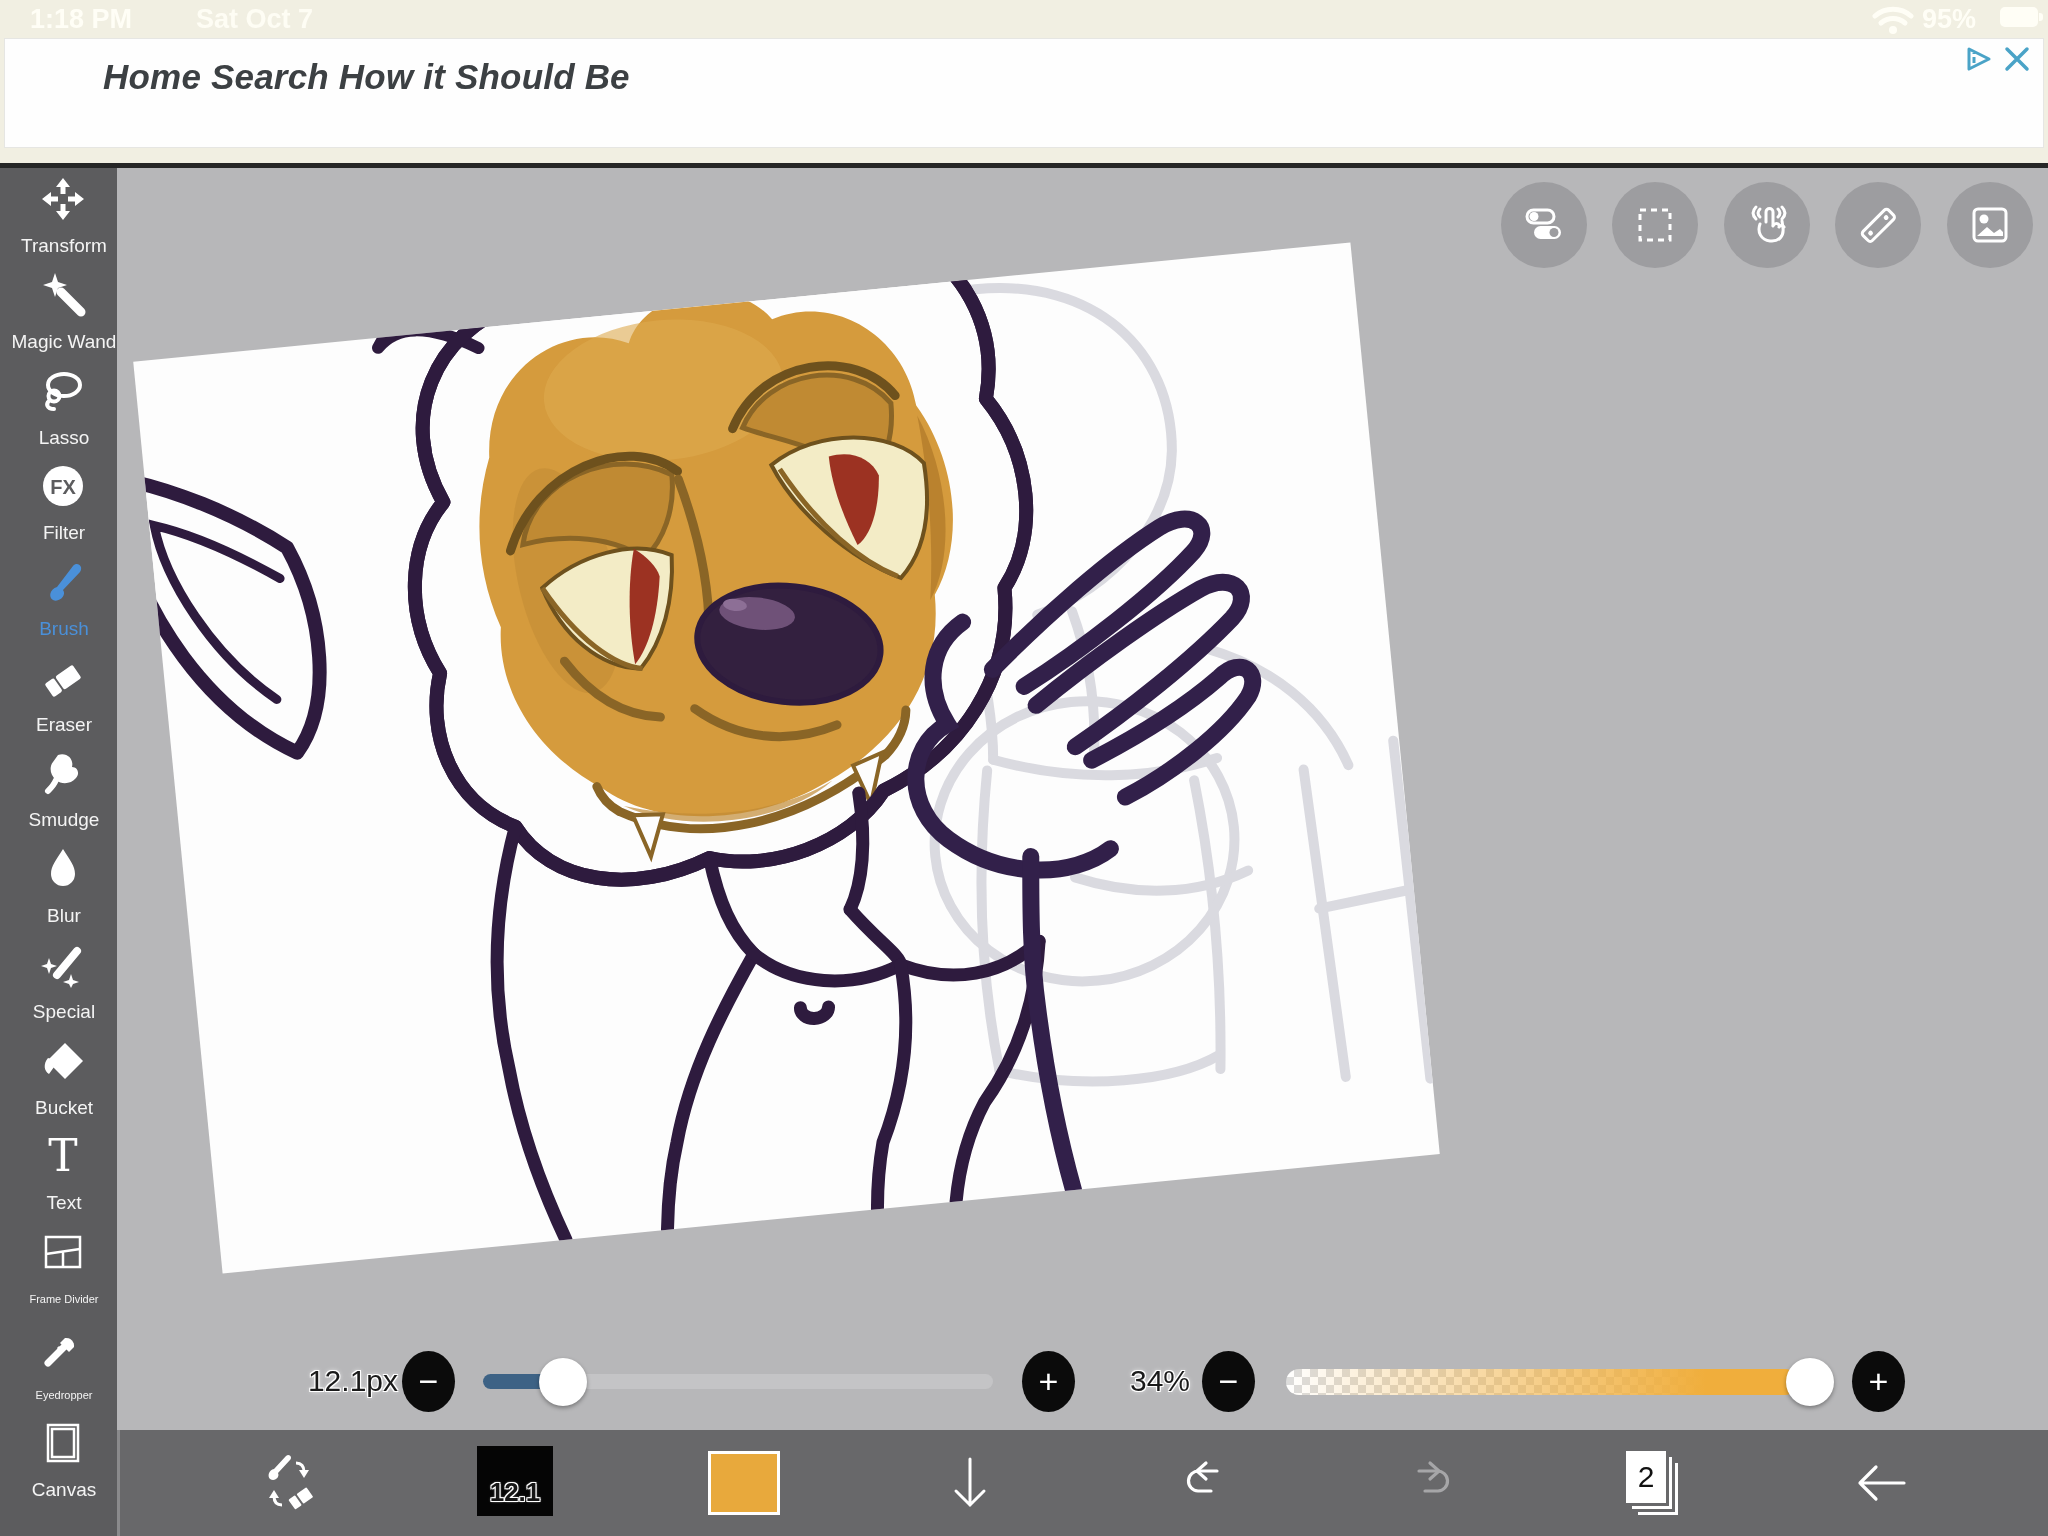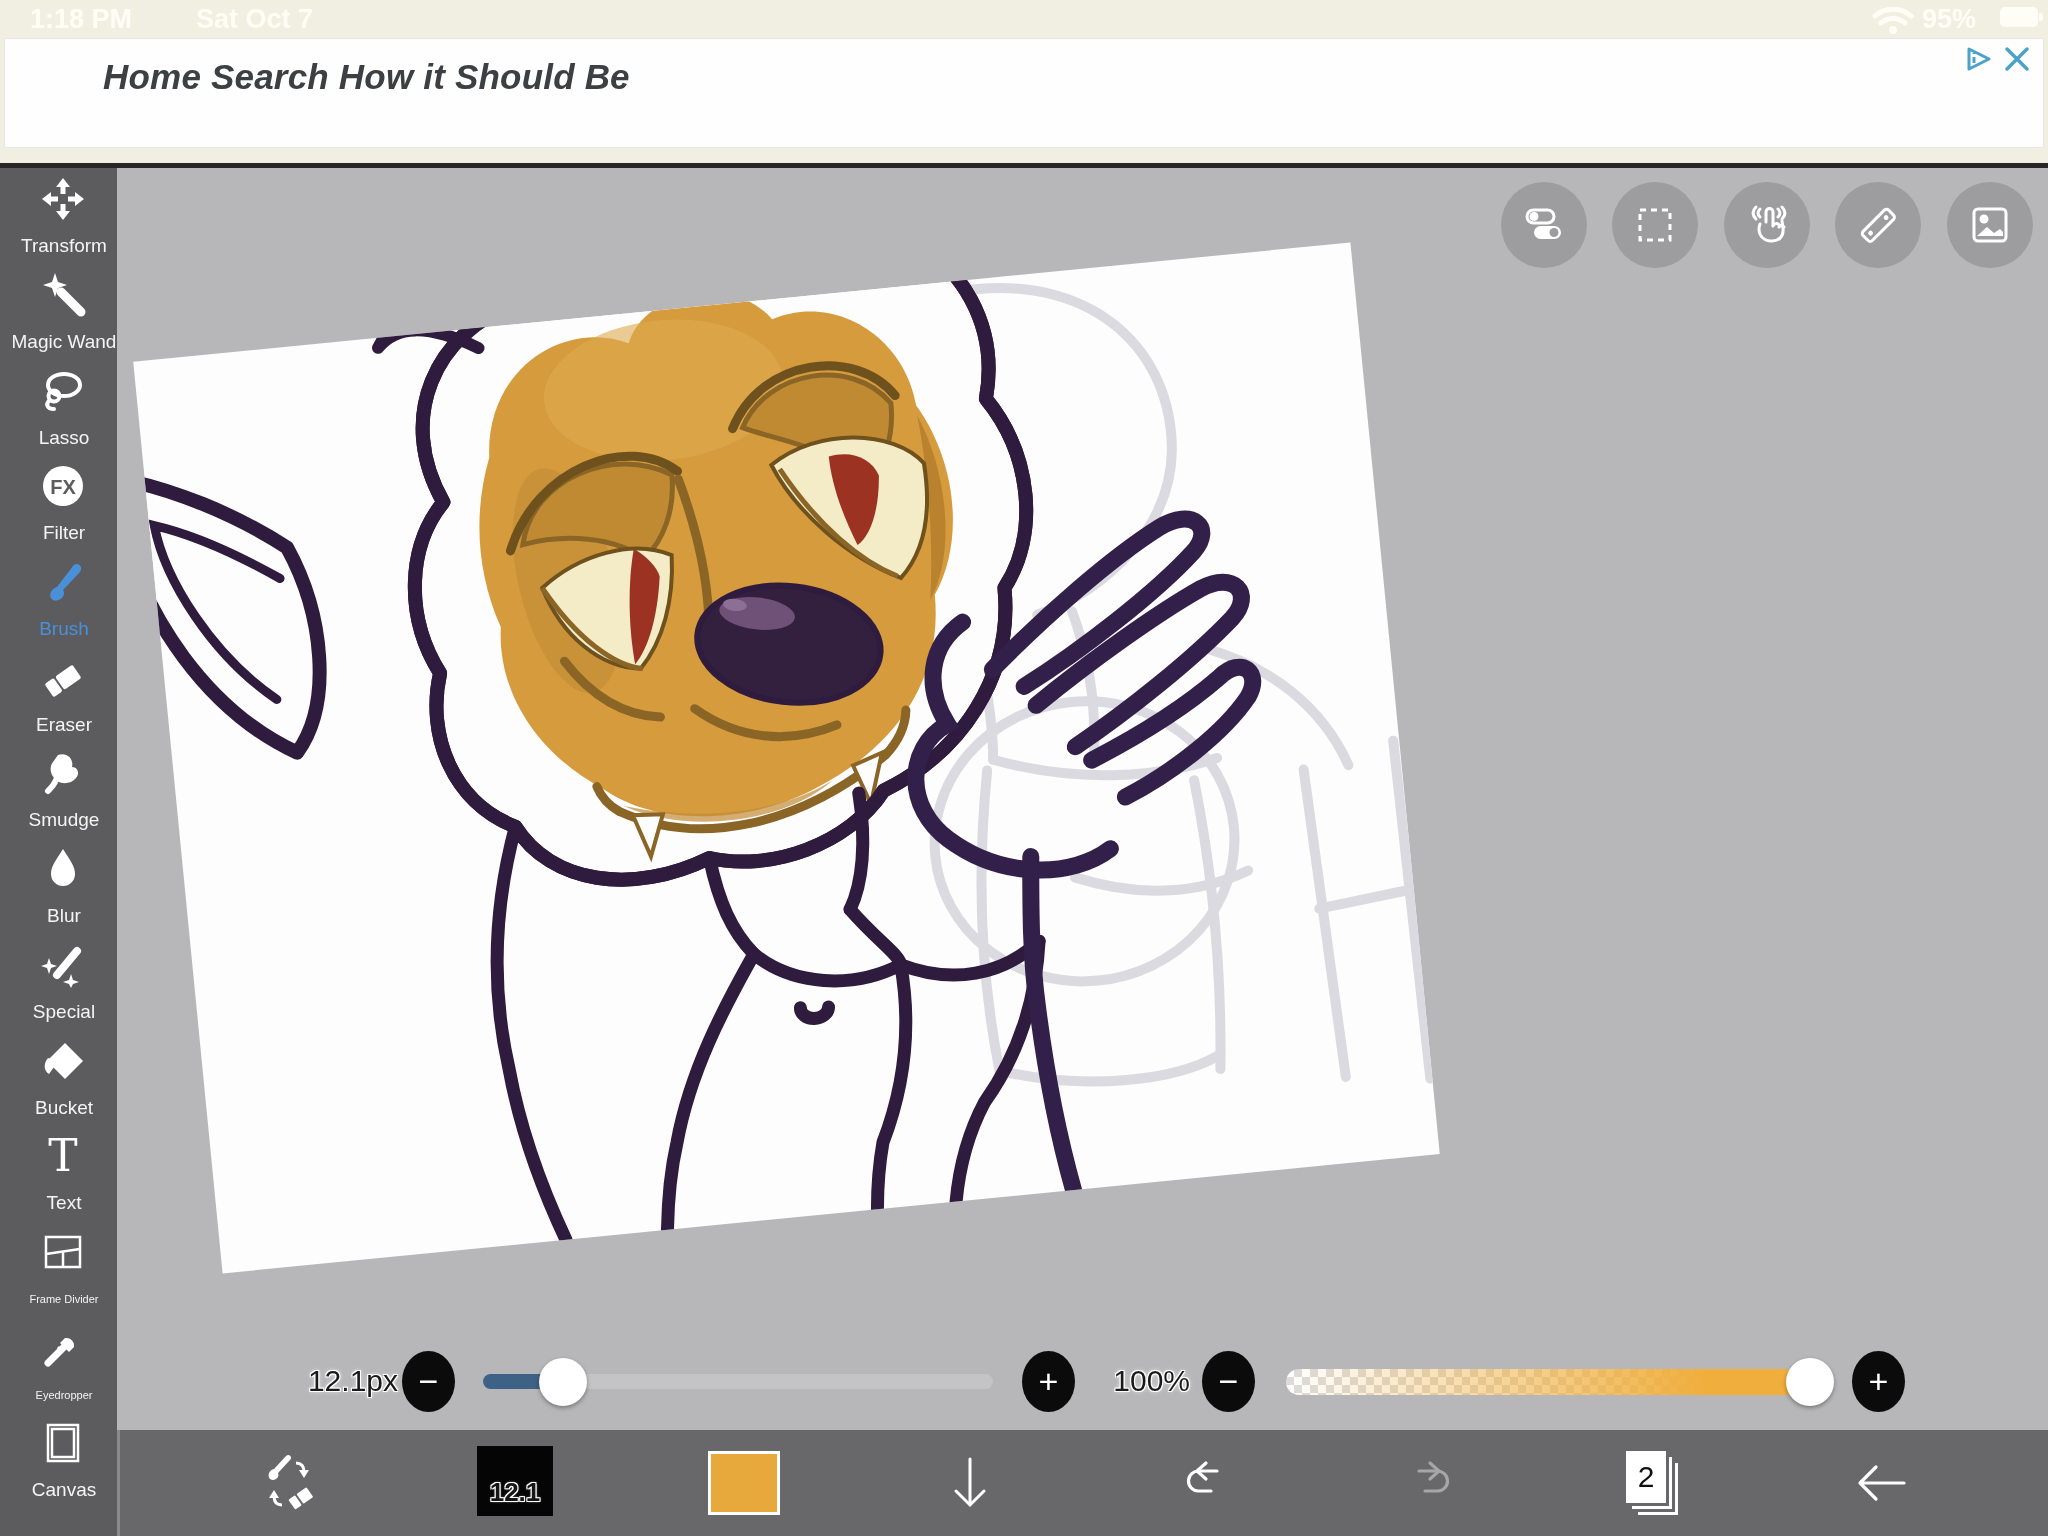--- a/index.html
+++ b/index.html
@@ -396,21 +396,21 @@
   </div>
 
   <div class="sl-label" style="left:268px;width:130px">12.1px</div>
   <div class="ovalbtn" style="left:402px">−</div>
   <div class="track1">
       <div class="fill"></div>
     </div>
   <div class="thumb" style="left:539px"></div>
   <div class="ovalbtn" style="left:1022px">+</div>
 
-  <div class="sl-label" style="left:1060px;width:130px">100%</div>
+  <div class="sl-label" style="left:1060px;width:130px">34%</div>
   <div class="ovalbtn" style="left:1202px">−</div>
   <div class="track2"></div>
   <div class="thumb" style="left:1786px"></div>
   <div class="ovalbtn" style="left:1852px">+</div>
 
   <div class="bottombar">
     <div class="bb-item" style="left:130px;width:80px">
       <svg width="56" height="60" viewBox="0 0 56 60">
         <path d="M8 26 C5 23 7 17 12 16 L24 3 C27 0 31 4 28 7 L16 20 C18 24 13 29 8 26 Z" fill="#fff"></path>
         <path d="M34 10 q8 0 8 9" fill="none" stroke="#fff" stroke-width="3"></path>

